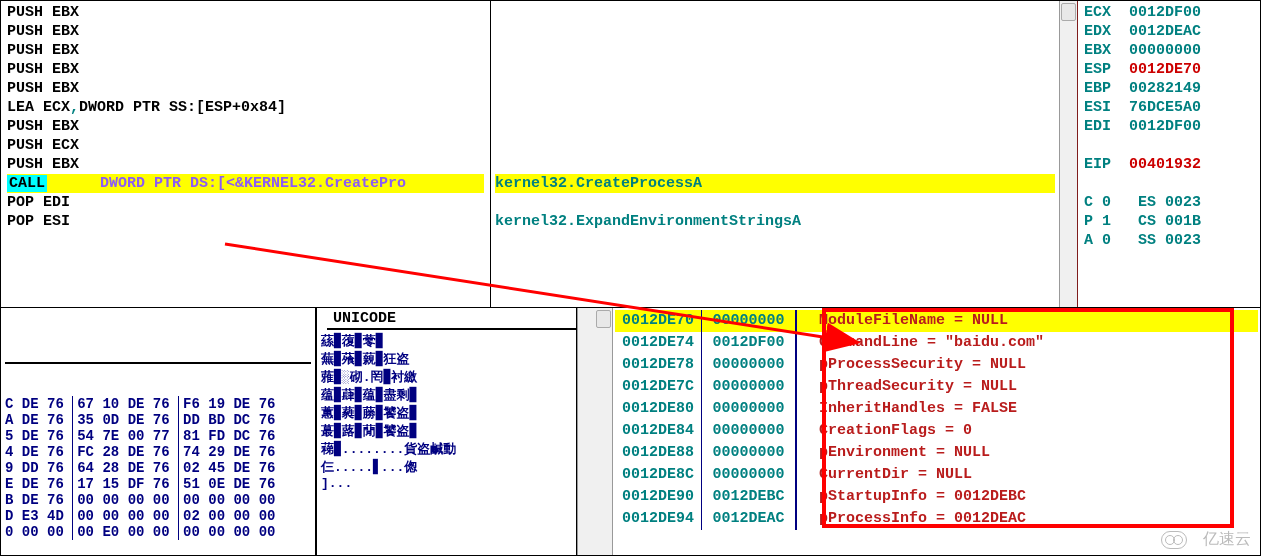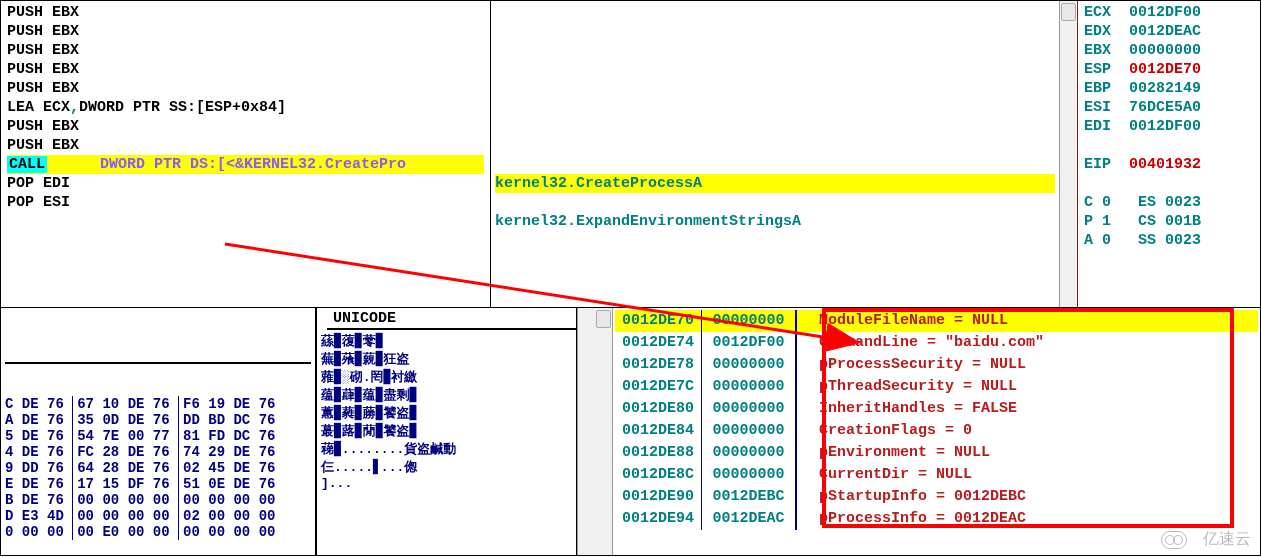--- a/index.html
+++ b/index.html
@@ -183,20 +183,21 @@
 <div class="top-section">
   <div class="disasm-pane">
     <div class="asm-col" id="asm-col">
         <div class="asm-line">PUSH EBX</div>
         <div class="asm-line">PUSH EBX</div>
         <div class="asm-line">PUSH EBX</div>
         <div class="asm-line">PUSH EBX</div>
         <div class="asm-line">PUSH EBX</div>
         <div class="asm-line"><span>LEA ECX</span><span class="comma">,</span><span>DWORD PTR SS:[ESP+0x84]</span></div>
         <div class="asm-line">PUSH EBX</div>
+        <div class="asm-line">PUSH ECX</div>
         <div class="asm-line">PUSH EBX</div>
         <div class="asm-line hl-yellow"><span class="call-kw">CALL</span><span class="black"> DWORD PTR DS:[&lt;&amp;KERNEL32.CreatePro</span></div>
         <div class="asm-line">POP EDI</div>
         <div class="asm-line">POP ESI</div>
       </div>
     <div class="info-col" id="info-col">
         <div class="info-line">&nbsp;</div>
         <div class="info-line">&nbsp;</div>
         <div class="info-line">&nbsp;</div>
         <div class="info-line">&nbsp;</div>

